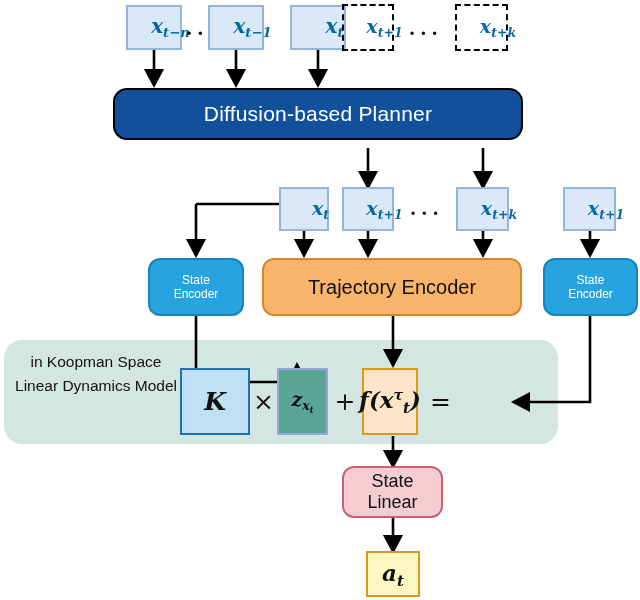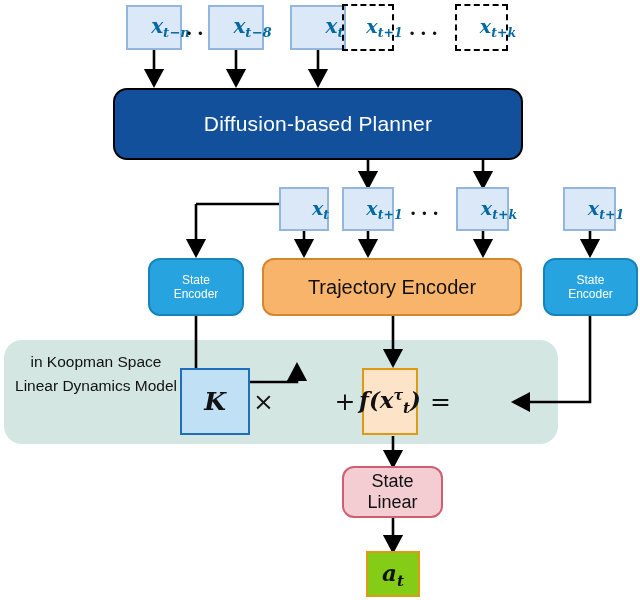--- a/index.html
+++ b/index.html
@@ -44,21 +44,21 @@
   .fbox{background:#fde4c9;border:2.5px solid #dd9a14;
         font-family:"DejaVu Serif",serif;font-weight:bold;font-style:italic;
         color:#111;font-size:23px;}
 
   .op{position:absolute;font-family:"DejaVu Serif",serif;color:#111;
       font-size:25px;display:flex;align-items:center;justify-content:center;}
 
   .actdec{background:#f3cdd1;border:2px solid #cf5f70;border-radius:12px;
           color:#111;font-size:18px;line-height:1.18;}
 
-  .abox{background:#84cc16;border:2.5px solid #dd9a14;
+  .abox{background:#fef9c3;border:2.5px solid #dd9a14;
         font-family:"DejaVu Serif",serif;font-weight:bold;font-style:italic;
         color:#111;font-size:23px;}
 
   .dots{position:absolute;color:#111;font-size:26px;letter-spacing:3px;
         font-family:"DejaVu Serif",serif;line-height:1;}
 
   svg.wires{position:absolute;left:0;top:0;width:640px;height:600px;
             pointer-events:none;}
 </style>
 </head>
@@ -110,21 +110,21 @@
   <div class="node xbox" style="left:126px;top:5px;width:56px;height:45px;font-size:20px;">
     <span>
       <span>x</span><span class="sub">t−n</span>
     </span>
   </div>
 
   <div class="dots" style="left:185px;top:20px;">···</div>
 
   <div class="node xbox" style="left:208px;top:5px;width:56px;height:45px;font-size:20px;">
     <span>
-      <span>x</span><span class="sub">t−8</span>
+      <span>x</span><span class="sub">t−1</span>
     </span>
   </div>
 
   <div class="node xbox" style="left:290px;top:5px;width:56px;height:45px;font-size:20px;">
     <span>
       <span>x</span><span class="sub">t</span>
     </span>
   </div>
 
   <div class="node xbox dashed" style="left:342px;top:4px;width:52px;height:47px;font-size:19px;background:transparent;">
@@ -134,21 +134,21 @@
   </div>
 
   <div class="dots" style="left:408px;top:20px;">···</div>
 
   <div class="node xbox dashed" style="left:455px;top:4px;width:53px;height:47px;font-size:19px;background:transparent;">
     <span>
       <span>x</span><span class="sub">t+k</span>
     </span>
   </div>
 
-  <div class="node planner" style="left:113px;top:88px;width:410px;height:72px;">
+  <div class="node planner" style="left:113px;top:88px;width:410px;height:52px;">
     <span>Diffusion-based Planner</span>
   </div>
 
   <div class="node xbox" style="left:279px;top:187px;width:50px;height:44px;font-size:19px;">
     <span>
       <span>x</span><span class="sub">t</span>
     </span>
   </div>
 
   <div class="node xbox" style="left:342px;top:187px;width:52px;height:44px;font-size:19px;">
@@ -189,20 +189,25 @@
     <div>in Koopman Space</div>
     <div>Linear Dynamics Model</div>
   </div>
 
   <div class="node kbox" style="left:180px;top:368px;width:70px;height:67px;">
     <span>K</span>
   </div>
 
   <div class="op" style="left:250px;top:368px;width:27px;height:67px;">×</div>
 
+  <div class="node zbox" style="left:277px;top:368px;width:51px;height:67px;">
+    <span>
+      <span>z</span><span class="sub"><span>x</span><span class="sub">t</span></span>
+    </span>
+  </div>
 
   <div class="op" style="left:330px;top:368px;width:30px;height:67px;">+</div>
 
   <div class="node fbox" style="left:362px;top:368px;width:56px;height:67px;">
     <span>
       <span>f(x</span><span class="sup">τ</span><span class="sub">t</span><span>)</span>
     </span>
   </div>
 
   <div class="op" style="left:426px;top:368px;width:29px;height:67px;">=</div>

